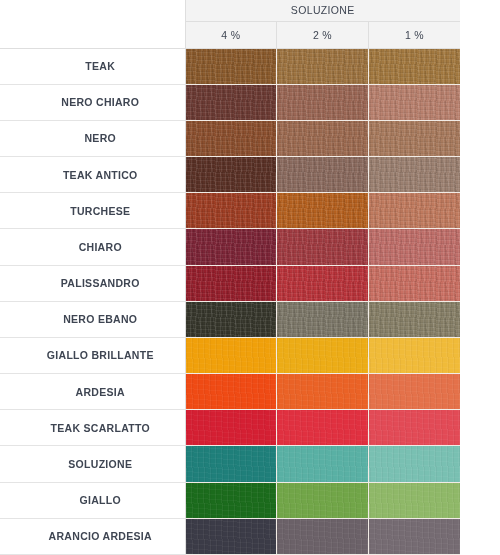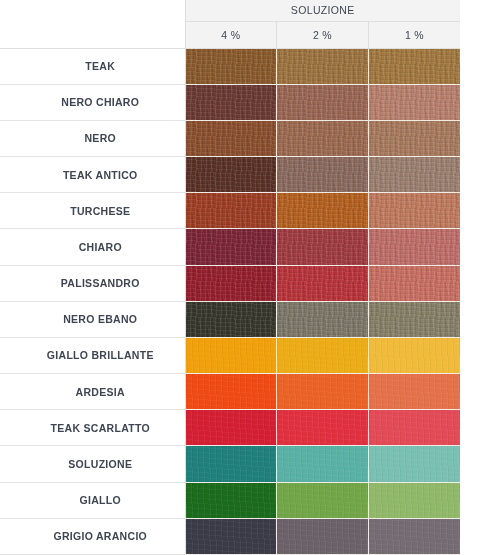--- a/index.html
+++ b/index.html
@@ -302,21 +302,21 @@
           <span class="grain"></span>
         </td>
         <td class="swatch flat" title="VERDE 2 %" style="background: rgb(113, 165, 72);">
           <span class="grain"></span>
         </td>
         <td class="swatch flat" title="VERDE 1 %" style="background: rgb(143, 184, 104);">
           <span class="grain"></span>
         </td>
       </tr>
       <tr>
-        <th class="label-cell">GRIGIO ARANCIO</th>
+        <th class="label-cell">ARANCIO ARDESIA</th>
         <td class="swatch flat" title="GRIGIO ARDESIA 4 %" style="background: rgb(59, 59, 71);">
           <span class="grain"></span>
         </td>
         <td class="swatch flat" title="GRIGIO ARDESIA 2 %" style="background: rgb(107, 97, 104);">
           <span class="grain"></span>
         </td>
         <td class="swatch flat" title="GRIGIO ARDESIA 1 %" style="background: rgb(117, 107, 114);">
           <span class="grain"></span>
         </td>
       </tr>

